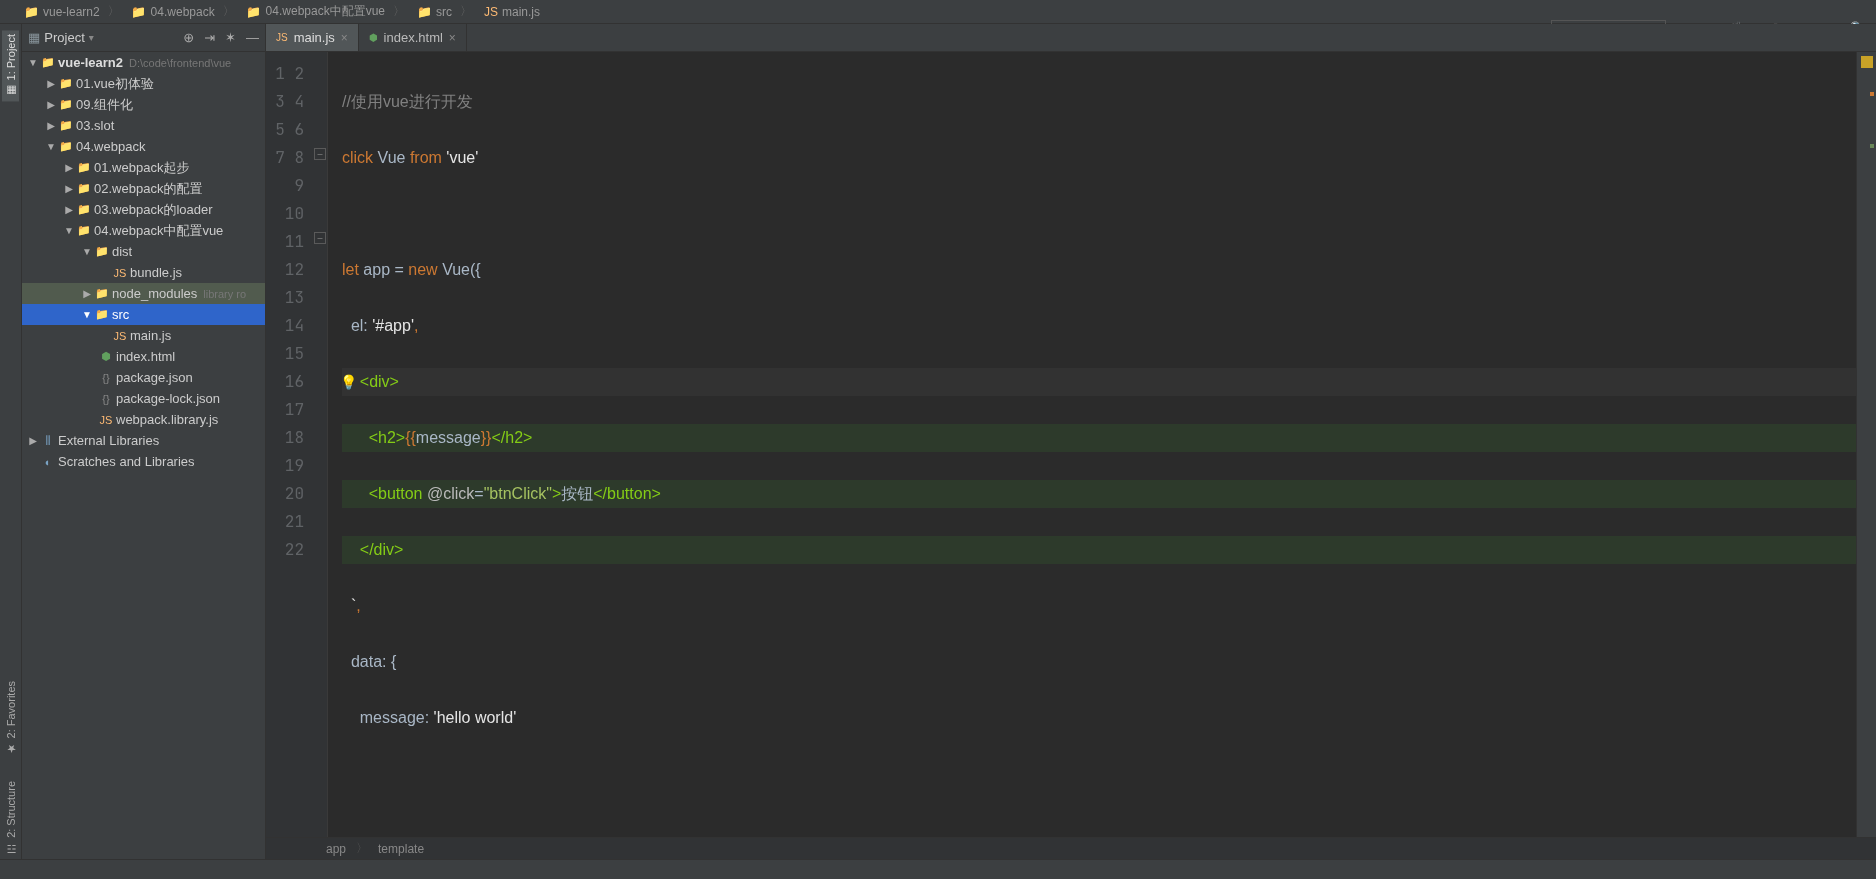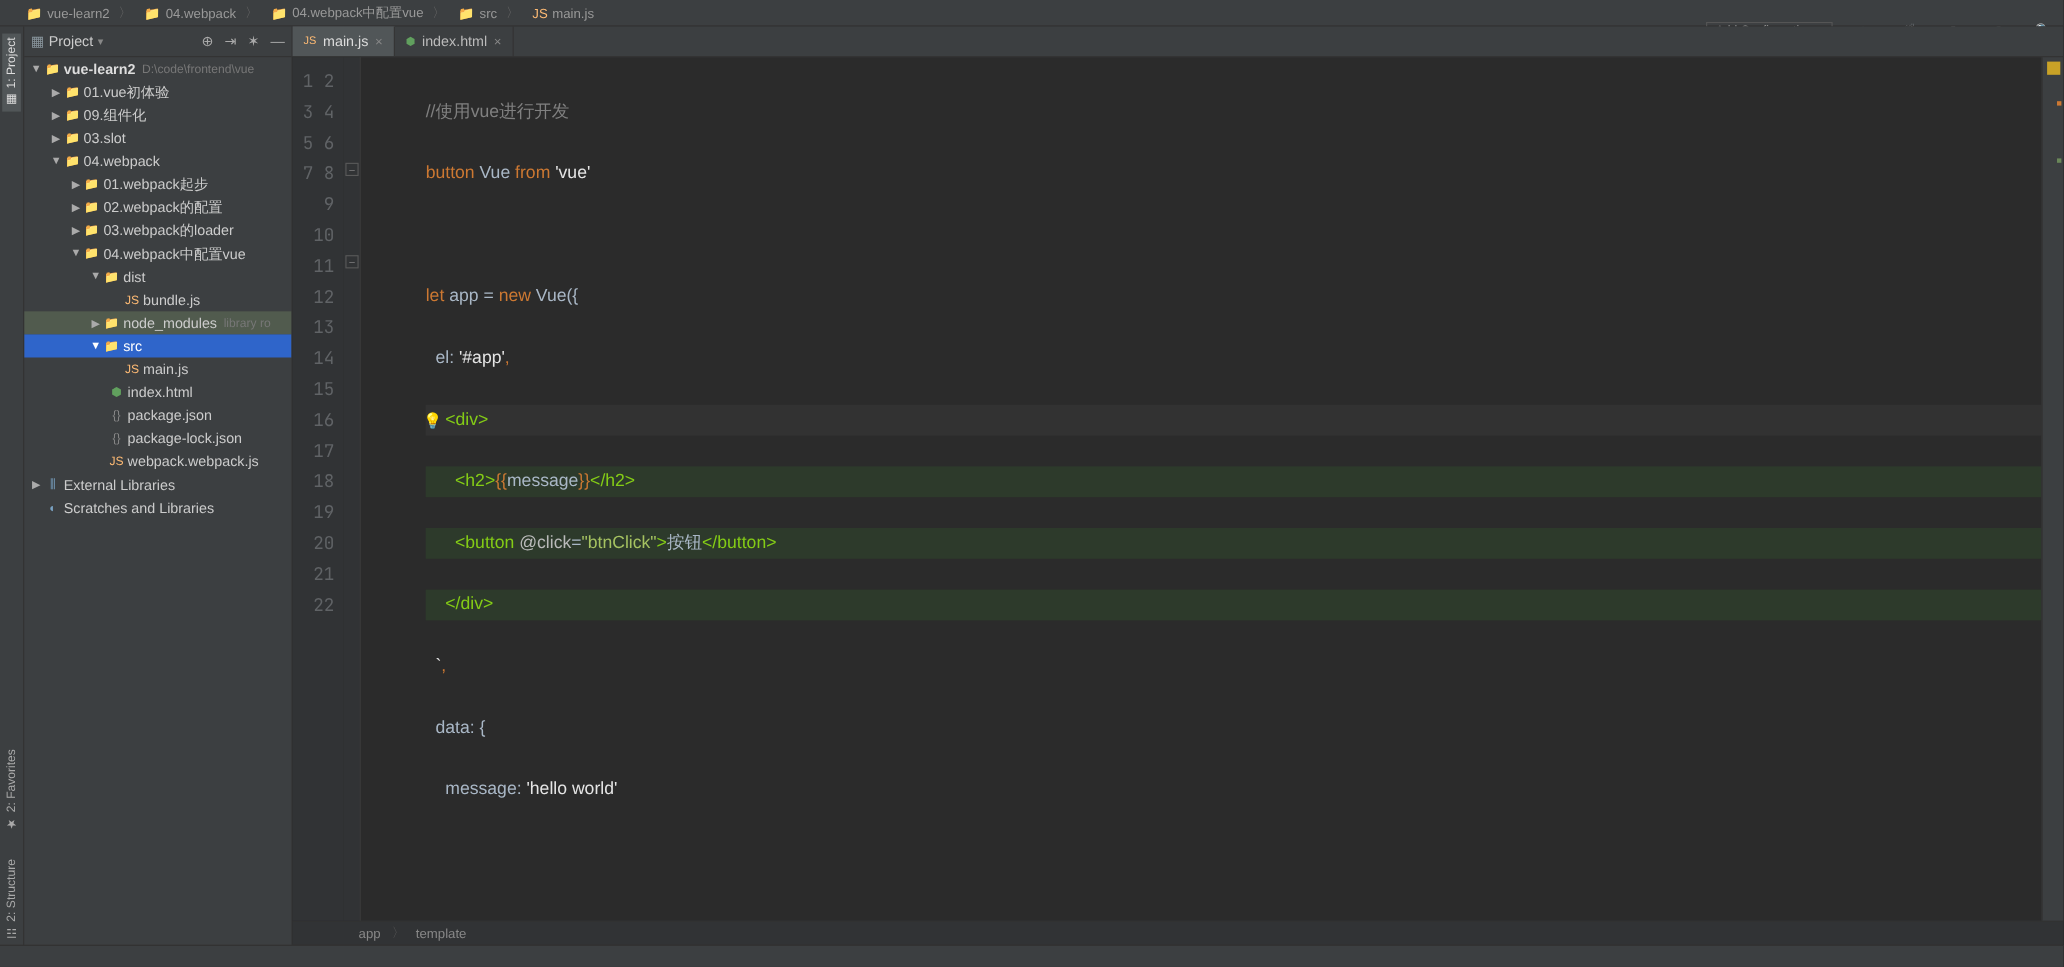--- a/index.html
+++ b/index.html
@@ -44,21 +44,21 @@
 .editor-area { flex: 1; display: flex; flex-direction: column; background: #2b2b2b; min-width: 0; }
 .tabs { height: 28px; background: #3c3f41; border-bottom: 1px solid #323232; display: flex; align-items: stretch; }
 .tab { display: inline-flex; align-items: center; gap: 6px; padding: 0 10px; font-size: 13px; color: #bbb; border-right: 1px solid #323232; cursor: pointer; }
 .tab.active { background: #515658; color: #ddd; }
 .tab .close { color: #888; font-size: 12px; }
 .editor-body { flex: 1; display: flex; min-height: 0; position: relative; }
 .linenos { width: 46px; background: #313335; color: #606366; text-align: right; padding: 8px 8px 8px 0; font-family: "JetBrains Mono", Consolas, monospace; font-size: 16px; line-height: 28px; user-select: none; }
 .fold-col { width: 16px; background: #313335; border-right: 1px solid #3a3a3a; position: relative; }
 .fold-col .mk { position: absolute; left: 2px; width: 12px; height: 12px; border: 1px solid #5a5a5a; font-size: 9px; color: #888; display:flex; align-items:center; justify-content:center; cursor:pointer; }
 .code { flex:1; padding: 8px 0 8px 14px; font-family: "JetBrains Mono", Consolas, monospace; font-size: 16px; line-height: 28px; white-space: pre; overflow: hidden; position: relative; }
-.code-line { height: 28px; margin-left: 45px; }
+.code-line { height: 28px; }
 .hl-template { background: #2d3a2b; }
 .hl-caret { background: #323232; }
 .bulb { position: absolute; left: -2px; font-size: 14px; }
 .kw { color: #cc7832; }
 .str { color: #e5e5e5; }
 .cmt { color: #808080; }
 .ident { color: #a9b7c6; }
 .tag { color: #84cc16; }
 .attr { color: #bababa; }
 .val { color: #a5c261; }
@@ -224,21 +224,21 @@
         <div class="tree-row" style="padding-left:76px;">
             <span class="icon json-icon">{}</span>
             <span class="label">package.json</span>
           </div>
         <div class="tree-row" style="padding-left:76px;">
             <span class="icon json-icon">{}</span>
             <span class="label">package-lock.json</span>
           </div>
         <div class="tree-row" style="padding-left:76px;">
             <span class="icon js-icon">JS</span>
-            <span class="label">webpack.webpack.js</span>
+            <span class="label">webpack.library.js</span>
           </div>
         <div class="tree-row" style="padding-left:4px;">
             <span class="arrow">▶</span>
             <span class="icon" style="color:#7aa3c4;">⫼</span>
             <span class="label">External Libraries</span>
           </div>
         <div class="tree-row" style="padding-left:18px;">
             <span class="icon" style="color:#7aa3c4;">◐</span>
             <span class="label">Scratches and Libraries</span>
           </div>
@@ -282,21 +282,21 @@
 20
 21
 22
 </div>
         <div class="fold-col">
           <div class="mk" style="top:96px;">–</div>
           <div class="mk" style="top:180px;">–</div>
         </div>
         <div class="code">
 <div class="code-line"><span class="cmt">//使用vue进行开发</span></div>
-<div class="code-line"><span class="kw">button</span> <span class="ident">Vue</span> <span class="kw">from</span> <span class="str">'vue'</span></div>
+<div class="code-line"><span class="kw">click</span> <span class="ident">Vue</span> <span class="kw">from</span> <span class="str">'vue'</span></div>
 <div class="code-line"></div>
 <div class="code-line"><span class="kw">let</span> <span class="ident">app</span> <span class="ident">=</span> <span class="kw">new</span> <span class="ident">Vue</span><span class="ident">({</span></div>
 <div class="code-line">  <span class="ident">el:</span> <span class="str">'#app'</span><span class="kw">,</span></div>
 <div class="code-line hl-template hl-caret" style="position:relative;"><span class="bulb">💡</span>    <span class="tag">&lt;div&gt;</span></div>
 <div class="code-line hl-template">      <span class="tag">&lt;h2&gt;</span><span class="interp">{{</span><span class="ident">message</span><span class="interp">}}</span><span class="tag">&lt;/h2&gt;</span></div>
 <div class="code-line hl-template">      <span class="tag">&lt;button </span><span class="attr">@click</span><span class="ident">=</span><span class="val">"btnClick"</span><span class="tag">&gt;</span><span class="ident">按钮</span><span class="tag">&lt;/button&gt;</span></div>
 <div class="code-line hl-template">    <span class="tag">&lt;/div&gt;</span></div>
 <div class="code-line">  <span class="str">`</span><span class="kw">,</span></div>
 <div class="code-line">  <span class="ident">data:</span> <span class="ident">{</span></div>
 <div class="code-line">    <span class="ident">message:</span> <span class="str">'hello world'</span></div>

